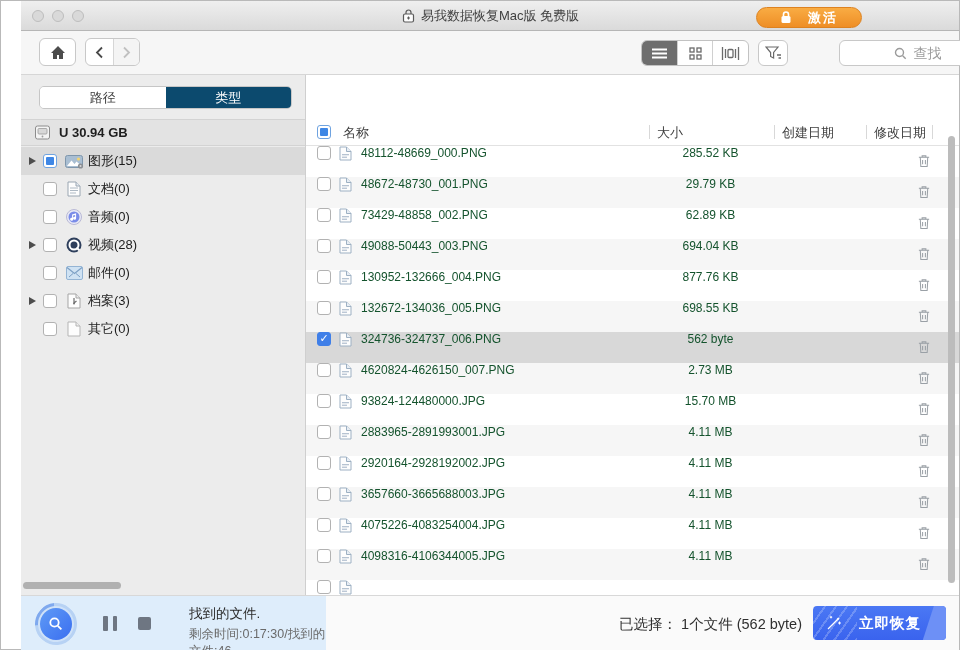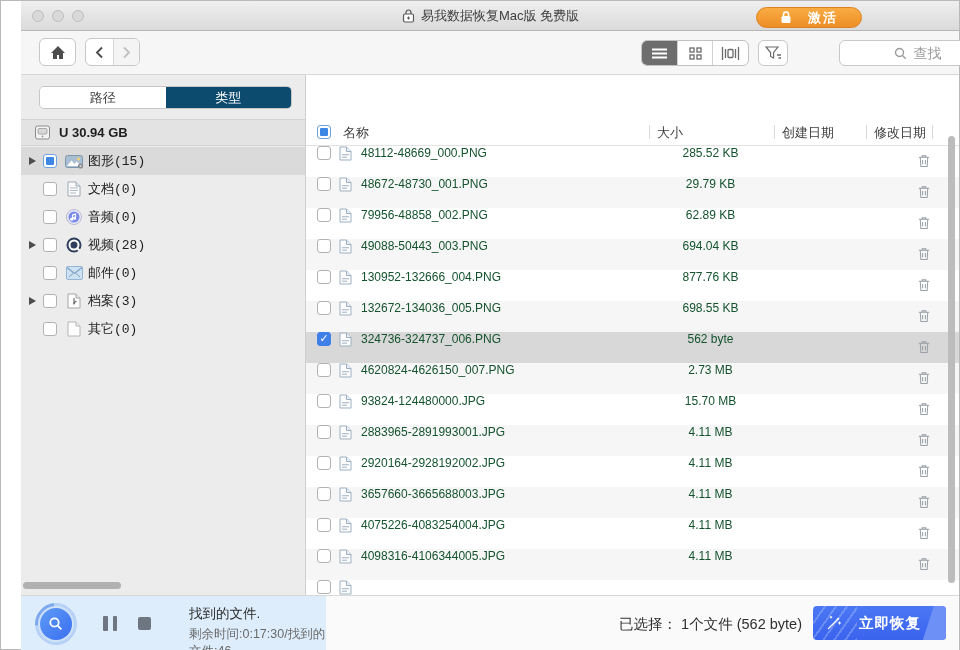--- a/index.html
+++ b/index.html
@@ -34,21 +34,21 @@
   .searchbox input::placeholder { color:#9b9b9b; }
 
   
   .content { display:flex; height:520px; }
   .sidebar { position:relative; width:285px; background:#ececec; border-right:1px solid #cfcfcf; flex:none; }
   .tabs { position:absolute; left:18px; top:11px; width:253px; height:23px; display:flex; border-radius:5px; overflow:hidden; border:1px solid #c6c6c6; }
   .tab { flex:1; display:flex; align-items:center; justify-content:center; font-size:13px; cursor:pointer; background:#fff; color:#3c3c3c; }
   .tab.active { background:#0c4a6e; color:#fff; }
   .drive-row { position:absolute; left:0; right:0; top:44px; height:27px; background:#e3e3e3; border-top:1px solid #d3d3d3; border-bottom:1px solid #d3d3d3; display:flex; align-items:center; padding-left:13px; gap:8px; }
   .drive-row b { font-size:13px; color:#1e1e1e; }
-  .tree { position:absolute; left:0; right:0; top:72px;font-family:Liberation Mono, monospace; }
+  .tree { position:absolute; left:0; right:0; top:72px; }
   .titem { position:relative; height:28px; display:flex; align-items:center; cursor:pointer; }
   .titem.sel { background:#dadada; }
   .arrow { position:absolute; left:8px; width:0; height:0; border-left:7px solid #4d4d4d; border-top:4.5px solid transparent; border-bottom:4.5px solid transparent; cursor:pointer; }
   .cb { width:14px; height:14px; background:#fff; border:1px solid #b2b2b2; border-radius:3px; flex:none; position:relative; cursor:pointer; }
   .cb.partial { border-color:#6fa3e0; }
   .cb.partial::after { content:""; position:absolute; left:2px; top:2px; width:8px; height:8px; background:#3f87e5; border-radius:1px; }
   .cb.checked { background:#3f7fe8; border-color:#3f7fe8; }
   .cb.checked::after { content:"✓"; position:absolute; left:1.5px; top:-1px; color:#fff; font-size:11px; font-weight:bold; }
   .titem .cb { margin-left:22px; }
   .ticon { width:20px; display:flex; justify-content:center; margin-left:7px; flex:none; }
@@ -352,21 +352,21 @@
           <div class="row">
             <span class="cb"></span>
             <span class="ficon">
               <svg width="13" height="15" viewBox="0 0 13 15">
                 <path d="M1 1h6.5L12 5.5V14H1z" fill="#fdfdfd" stroke="#9db0c3"></path>
                 <path d="M7.5 1v4.5H12" fill="#e7edf4" stroke="#9db0c3"></path>
                 <rect x="3" y="8" width="7" height="1.3" fill="#b6c3d2"></rect>
                 <rect x="3" y="10.6" width="5" height="1.3" fill="#b6c3d2"></rect>
               </svg>
             </span>
-            <span class="fname">79956-48858_002.PNG</span>
+            <span class="fname">73429-48858_002.PNG</span>
             <span class="fsize">62.89 KB</span>
             <span class="fcreated"></span>
             <span class="fmodified"></span>
             <span class="trash"><svg width="14" height="16" viewBox="0 0 15 16" fill="none" stroke="#9aa0a6" stroke-width="1.1">
                 <path d="M2 4h11"></path>
                 <path d="M5.5 4V2.5h4V4"></path>
                 <path d="M3.5 4l.6 10h6.8l.6-10"></path>
                 <path d="M6 7v4.5M9 7v4.5"></path>
               </svg></span>
           </div>

